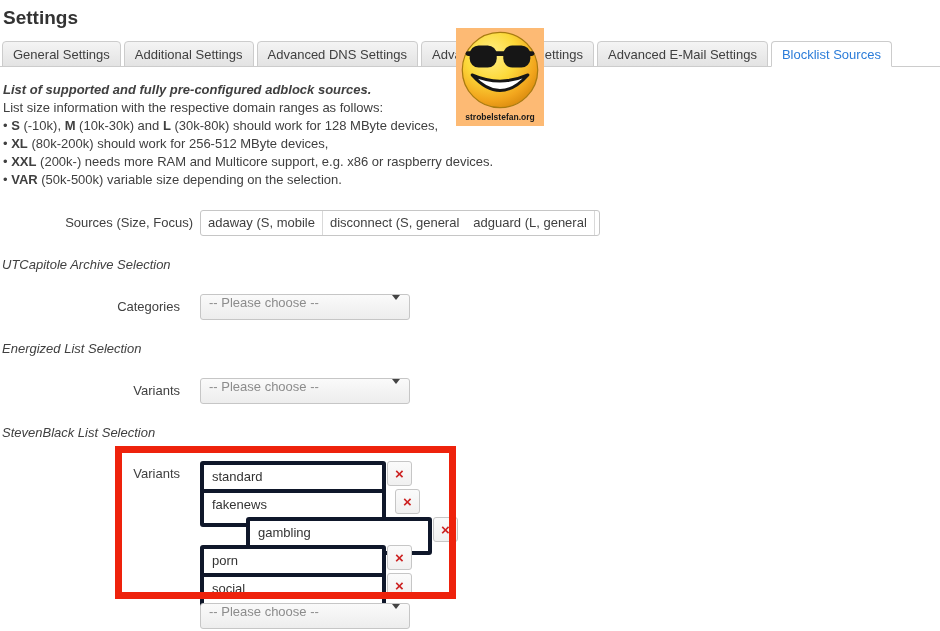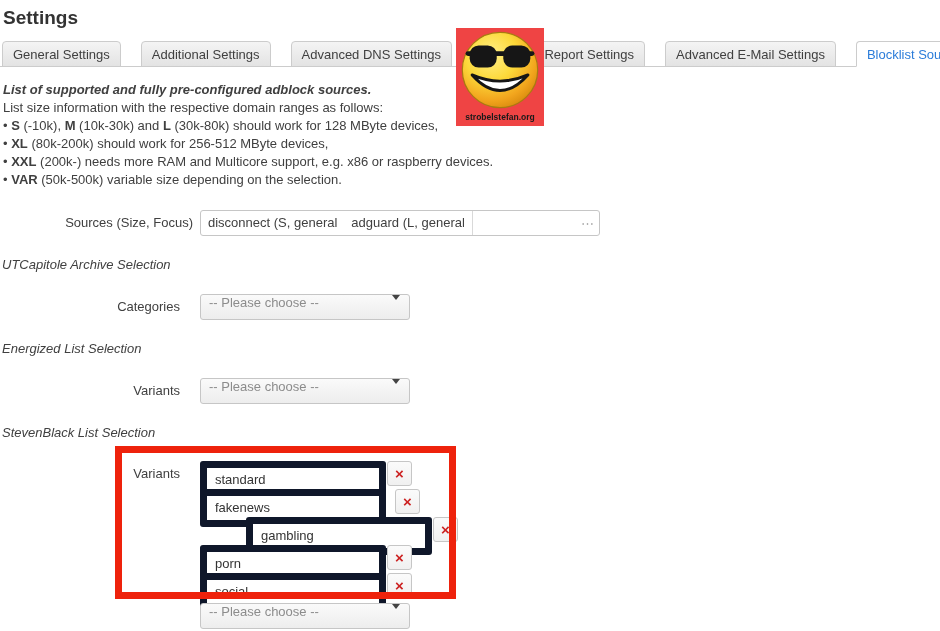--- a/index.html
+++ b/index.html
@@ -7,21 +7,21 @@
   #canvas {
     position:relative; width:940px; height:631px; overflow:hidden;
     background:#fff; font-family:"Liberation Sans", sans-serif; color:#404040;
   }
   
   .page-title { position:absolute; left:3px; top:7px; font-size:19px; font-weight:bold; color:#333; }
 
   
   .tabbar { position:absolute; left:0; top:41px; width:940px; display:flex; align-items:flex-end;
             border-bottom:1px solid #ccc; padding-left:2px; }
-  .tab { flex:0 0 auto; margin-right:20px; margin-bottom:-1px; padding:5px 10px 4px 10px;
+  .tab { flex:0 0 auto; margin-right:3px; margin-bottom:-1px; padding:5px 10px 4px 10px;
          font-size:13px; color:#404040; background:linear-gradient(#f4f4f4,#e3e3e3);
          border:1px solid #ccc; border-radius:4px 4px 0 0; cursor:pointer; white-space:nowrap; }
   .tab.active { background:#fff; color:#2b7cd9; border-bottom:1px solid #fff; }
 
   
   .desc { position:absolute; left:3px; top:81px; font-size:13px; line-height:18px; color:#404040; width:620px; }
   .desc-title { font-weight:bold; font-style:italic; }
   .desc b { font-weight:bold; }
 
   
@@ -37,32 +37,32 @@
 
   
   .multiselect { position:absolute; left:200px; top:210px; width:400px; height:26px; background:#fff;
                  border:1px solid #c6c6c6; border-radius:3px; display:flex; align-items:center;
                  font-size:13px; color:#404040; overflow:hidden; cursor:pointer; }
   .ms-item { padding:0 7px; border-right:1px solid #d9d9d9; white-space:nowrap; line-height:24px; }
   .ms-more { margin-left:auto; color:#999; padding:0 4px 0 6px; letter-spacing:1px; }
 
   
   .variant-row { position:absolute; left:200px; height:25px; display:flex; }
-  .variant-input { width:186px; height:38px; background:#fff; border:7px solid #0f172a; border-radius:3px;
+  .variant-input { width:186px; height:38px; background:#fff; border:4px solid #0f172a; border-radius:3px;
                    font-size:13px; color:#333; line-height:23px; padding-left:8px; overflow:hidden; }
   .remove-btn { width:25px; height:25px; margin-left:1px; background:linear-gradient(#fbfbfb,#f0f0f0);
                 border:1px solid #c6c6c6; border-radius:3px; display:flex; align-items:center; justify-content:center;
                 color:#cc2222; font-weight:bold; font-size:15px; line-height:1; cursor:pointer; }
 
   
   .highlight-box { position:absolute; left:115px; top:446px; width:341px; height:153px;
                    border:7px solid #ee220c; z-index:6; pointer-events:none; }
 
   
-  .watermark { position:absolute; left:456px; top:28px; width:88px; height:98px; background:#ef4444; z-index:9;
+  .watermark { position:absolute; left:456px; top:28px; width:88px; height:98px; background:#fdba74; z-index:9;
                display:flex; flex-direction:column; align-items:center; }
   .watermark svg { display:block; margin-top:1px; }
   .wm-caption { font-size:8.5px; font-weight:bold; color:#1a1a1a; margin-top:1px; white-space:nowrap; }
 </style>
 </head>
 <body>
 
 <div id="canvas">
 
   <div class="page-title">Settings</div>
@@ -80,20 +80,21 @@
     <div class="desc-title">List of supported and fully pre-configured adblock sources.</div>
     <div>List size information with the respective domain ranges as follows:</div>
     <div><span>• </span><b>S</b><span> (-10k), </span><b>M</b><span> (10k-30k) and </span><b>L</b><span> (30k-80k) should work for 128 MByte devices,</span></div>
     <div><span>• </span><b>XL</b><span> (80k-200k) should work for 256-512 MByte devices,</span></div>
     <div><span>• </span><b>XXL</b><span> (200k-) needs more RAM and Multicore support, e.g. x86 or raspberry devices.</span></div>
     <div><span>• </span><b>VAR</b><span> (50k-500k) variable size depending on the selection.</span></div>
   </div>
 
   <div class="field-label" style="left:0; top:210px; width:193px; line-height:26px;">Sources (Size, Focus)</div>
   <div class="multiselect">
+    <span class="ms-item">adaway (S, mobile</span>
     <span class="ms-item" style="border-right:none;">disconnect (S, general</span>
     <span class="ms-item">adguard (L, general</span>
     <span class="ms-more">⋯</span>
 
   </div>
 
   <div class="section-heading" style="top:257px;">UTCapitole Archive Selection</div>
   <div class="field-label" style="left:0; top:294px; width:180px; line-height:26px;">Categories</div>
   <div class="select" style="left:200px; top:294px; width:210px;">
     <span class="ph">-- Please choose --</span>

